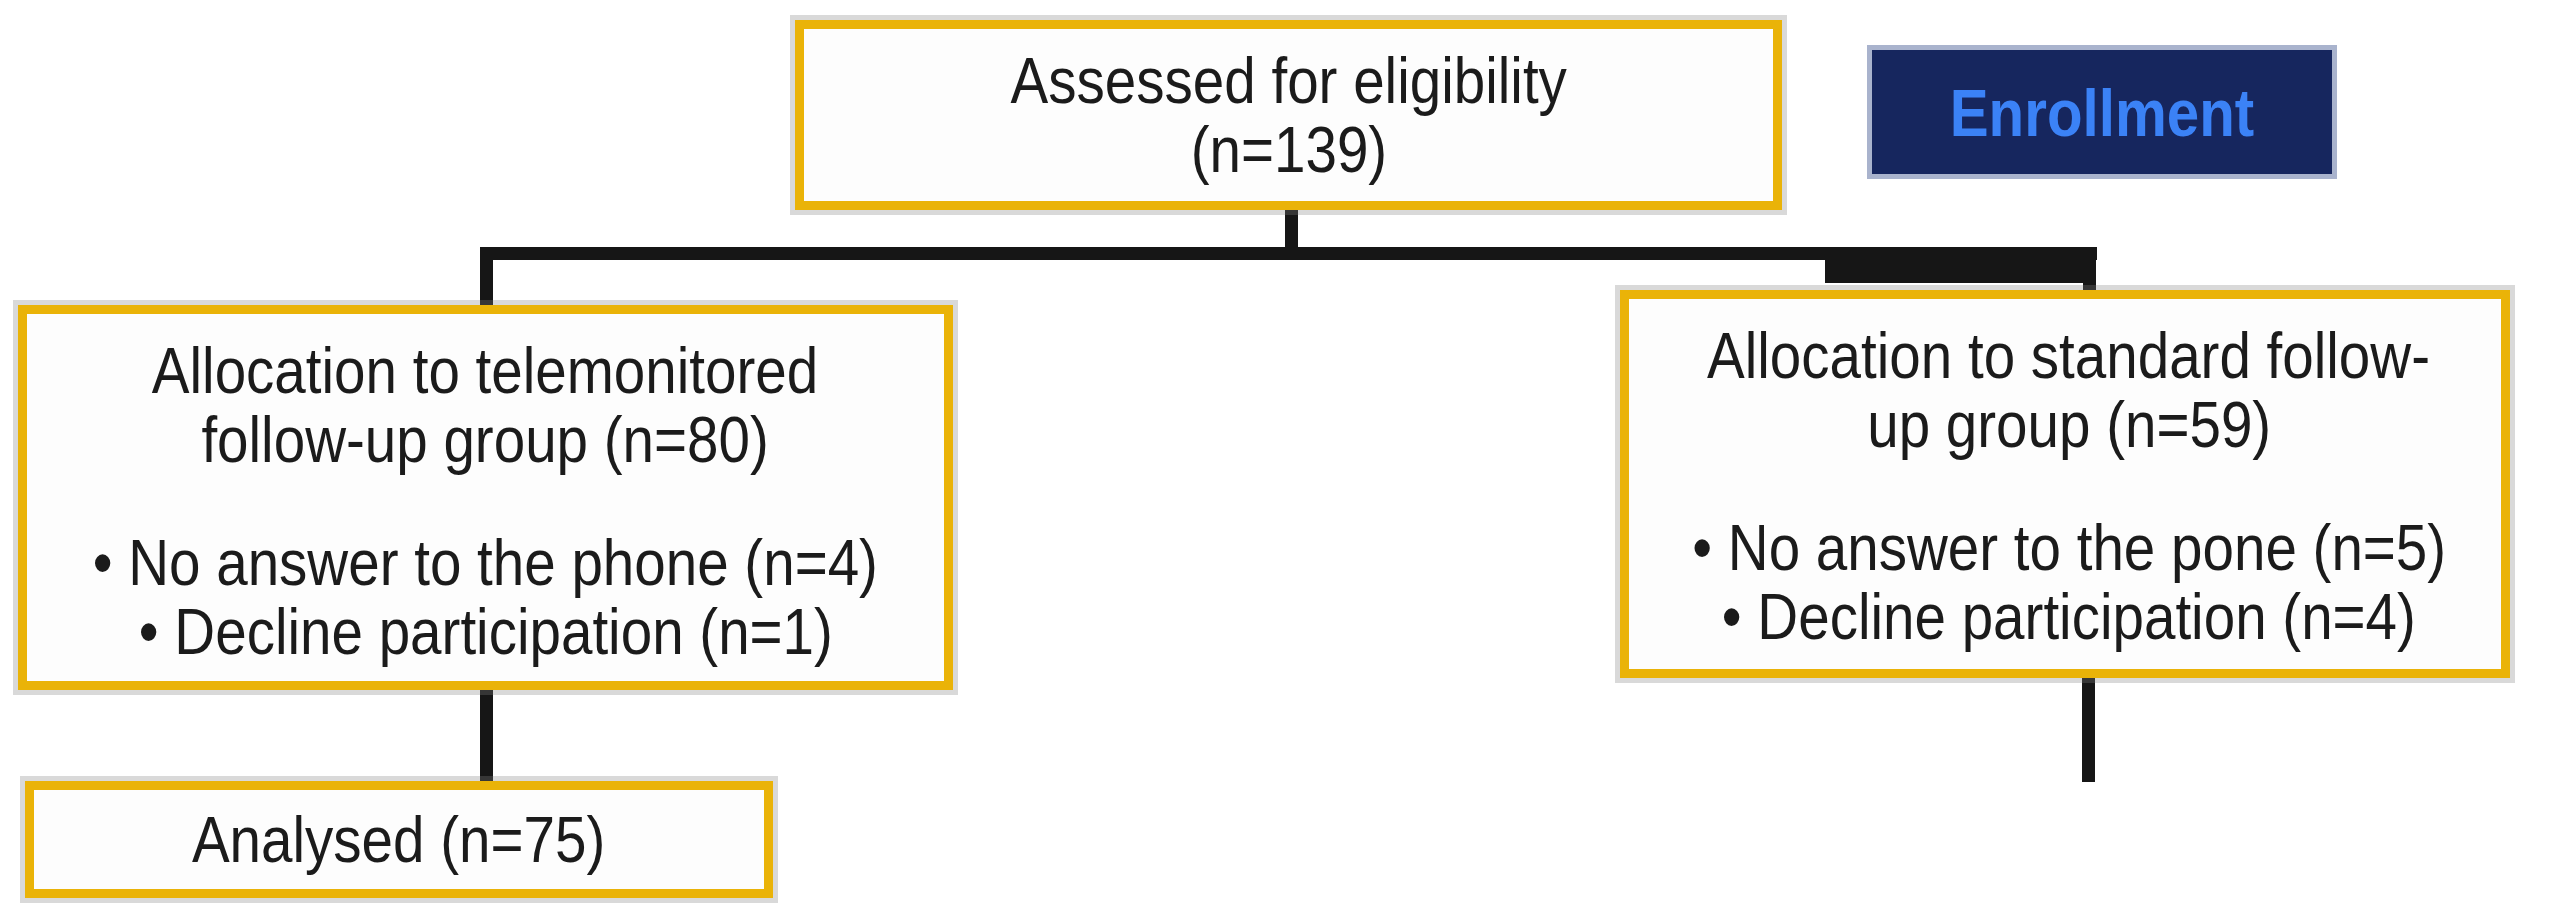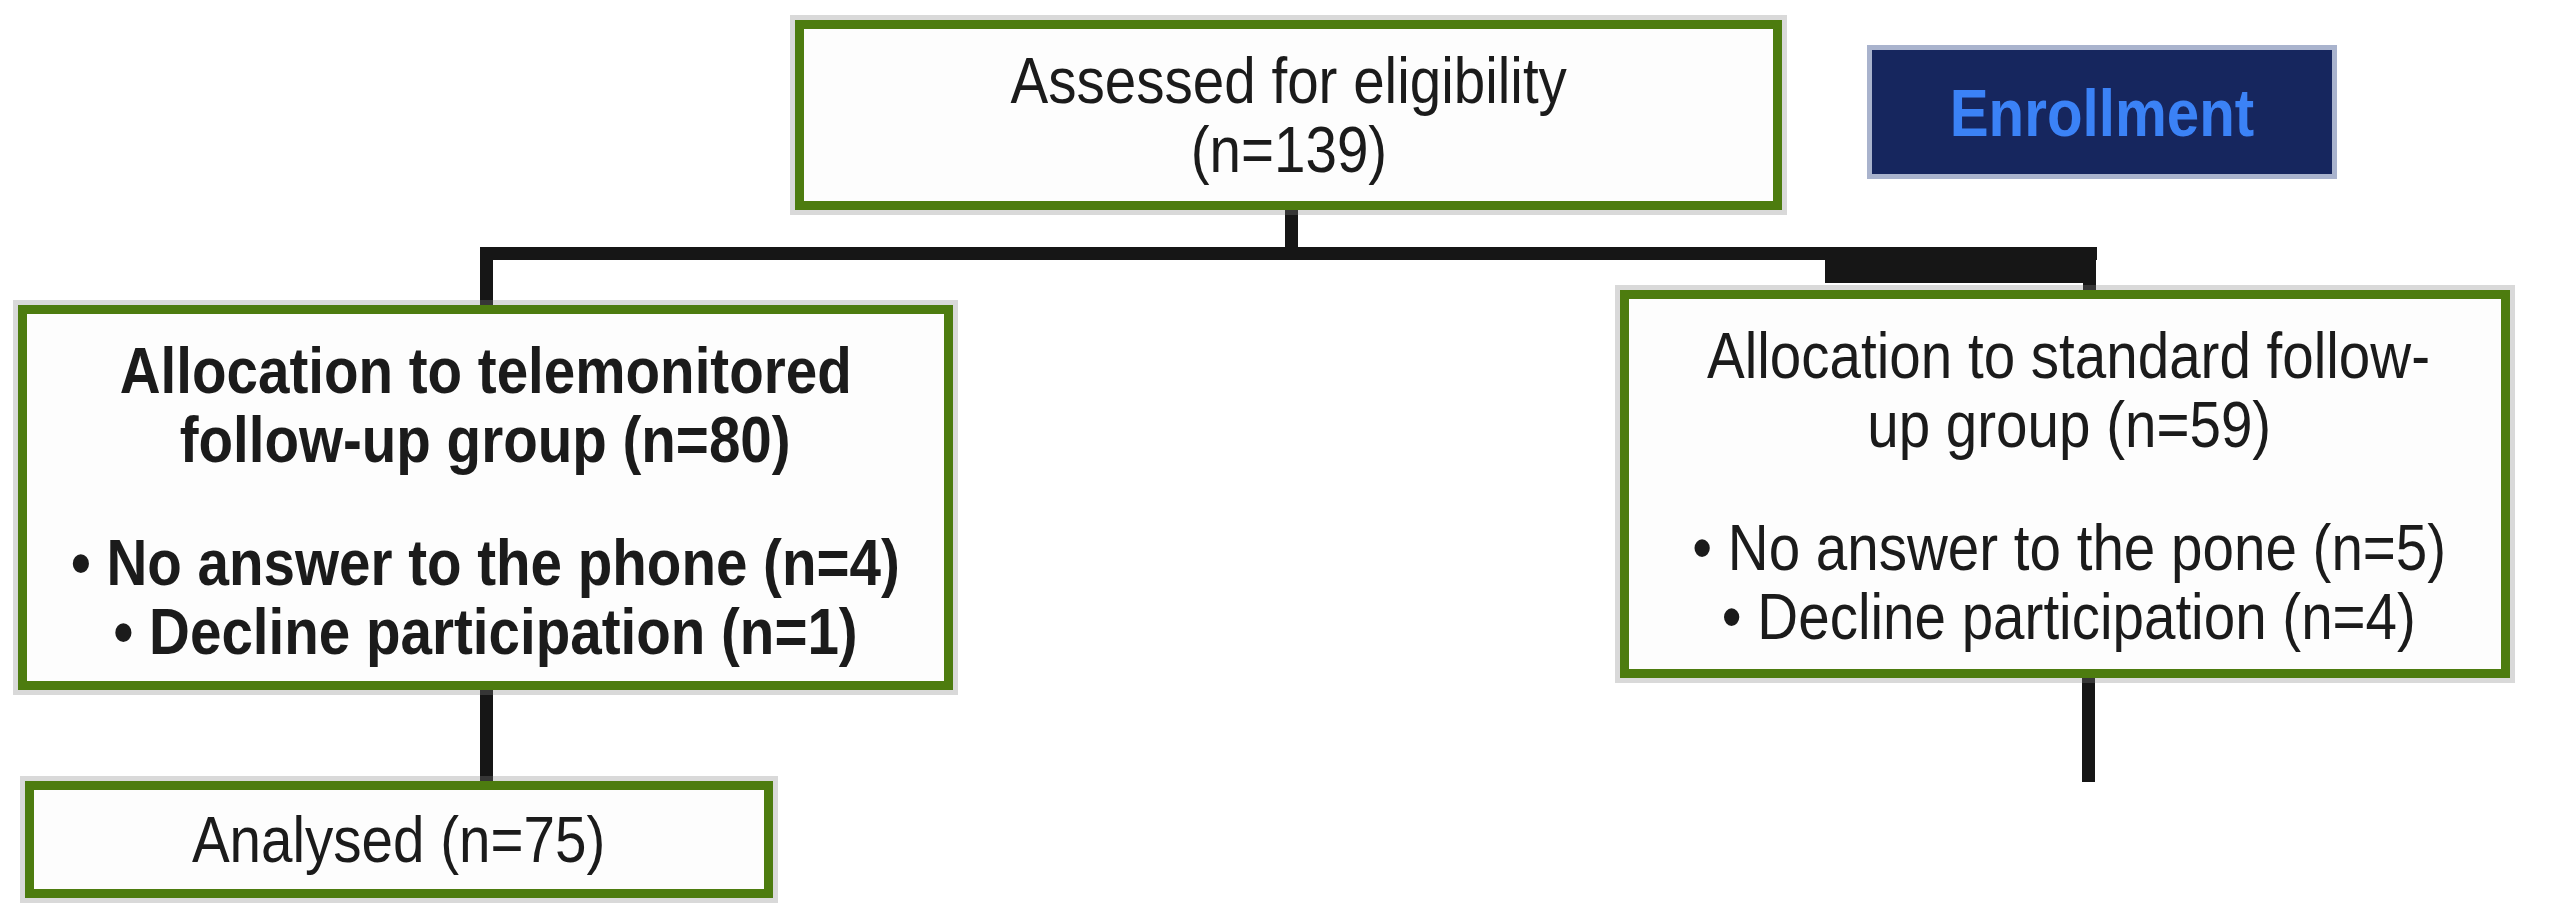--- a/index.html
+++ b/index.html
@@ -9,42 +9,42 @@
     background:#ffffff;
     overflow:hidden;
     font-family:"Liberation Sans","DejaVu Sans",sans-serif;
   }
   
   .conn { position:absolute; background:#161616; }
   
   .wbox {
     position:absolute;
     background:#fdfdfd;
-    border:9px solid #4d7c0f;
+    border:9px solid #eab308;
     box-sizing:border-box;
     box-shadow:0 0 0 5px rgba(130,130,130,0.30);
     display:flex; flex-direction:column; align-items:center;
     color:#1b1b1b;
   }
   .wbox.center { justify-content:center; }
   
   .nbox {
     position:absolute;
     background:#16265e;
     border:5px solid #a9b3cd;
     box-sizing:border-box;
     display:flex; flex-direction:column; align-items:center; justify-content:center;
     color:#3b82f6;
   }
   .txt  { font-size:65px; line-height:69px; text-align:center; }
   .line { display:block; transform:scaleX(0.87); transform-origin:50% 50%; white-space:nowrap; }
   .stage { font-weight:700; font-size:63px; line-height:69px; }
   .stage-big { font-weight:700; font-size:67px; line-height:71px; }
   .gap { height:54px; }
-  #alloc-left-box  { padding-top:22px;font-weight:bold; }
+  #alloc-left-box  { padding-top:22px; }
   #alloc-right-box { padding-top:22px; }
 </style>
 </head>
 <body>
 
 <div id="canvas">
 
   <div class="conn" style="left:1285px; top:204px; width:13px; height:50px;"></div>
   <div class="conn" style="left:480px; top:247px; width:1617px; height:13px;"></div>
   <div class="conn" style="left:1825px; top:247px; width:271px; height:36px;"></div>

